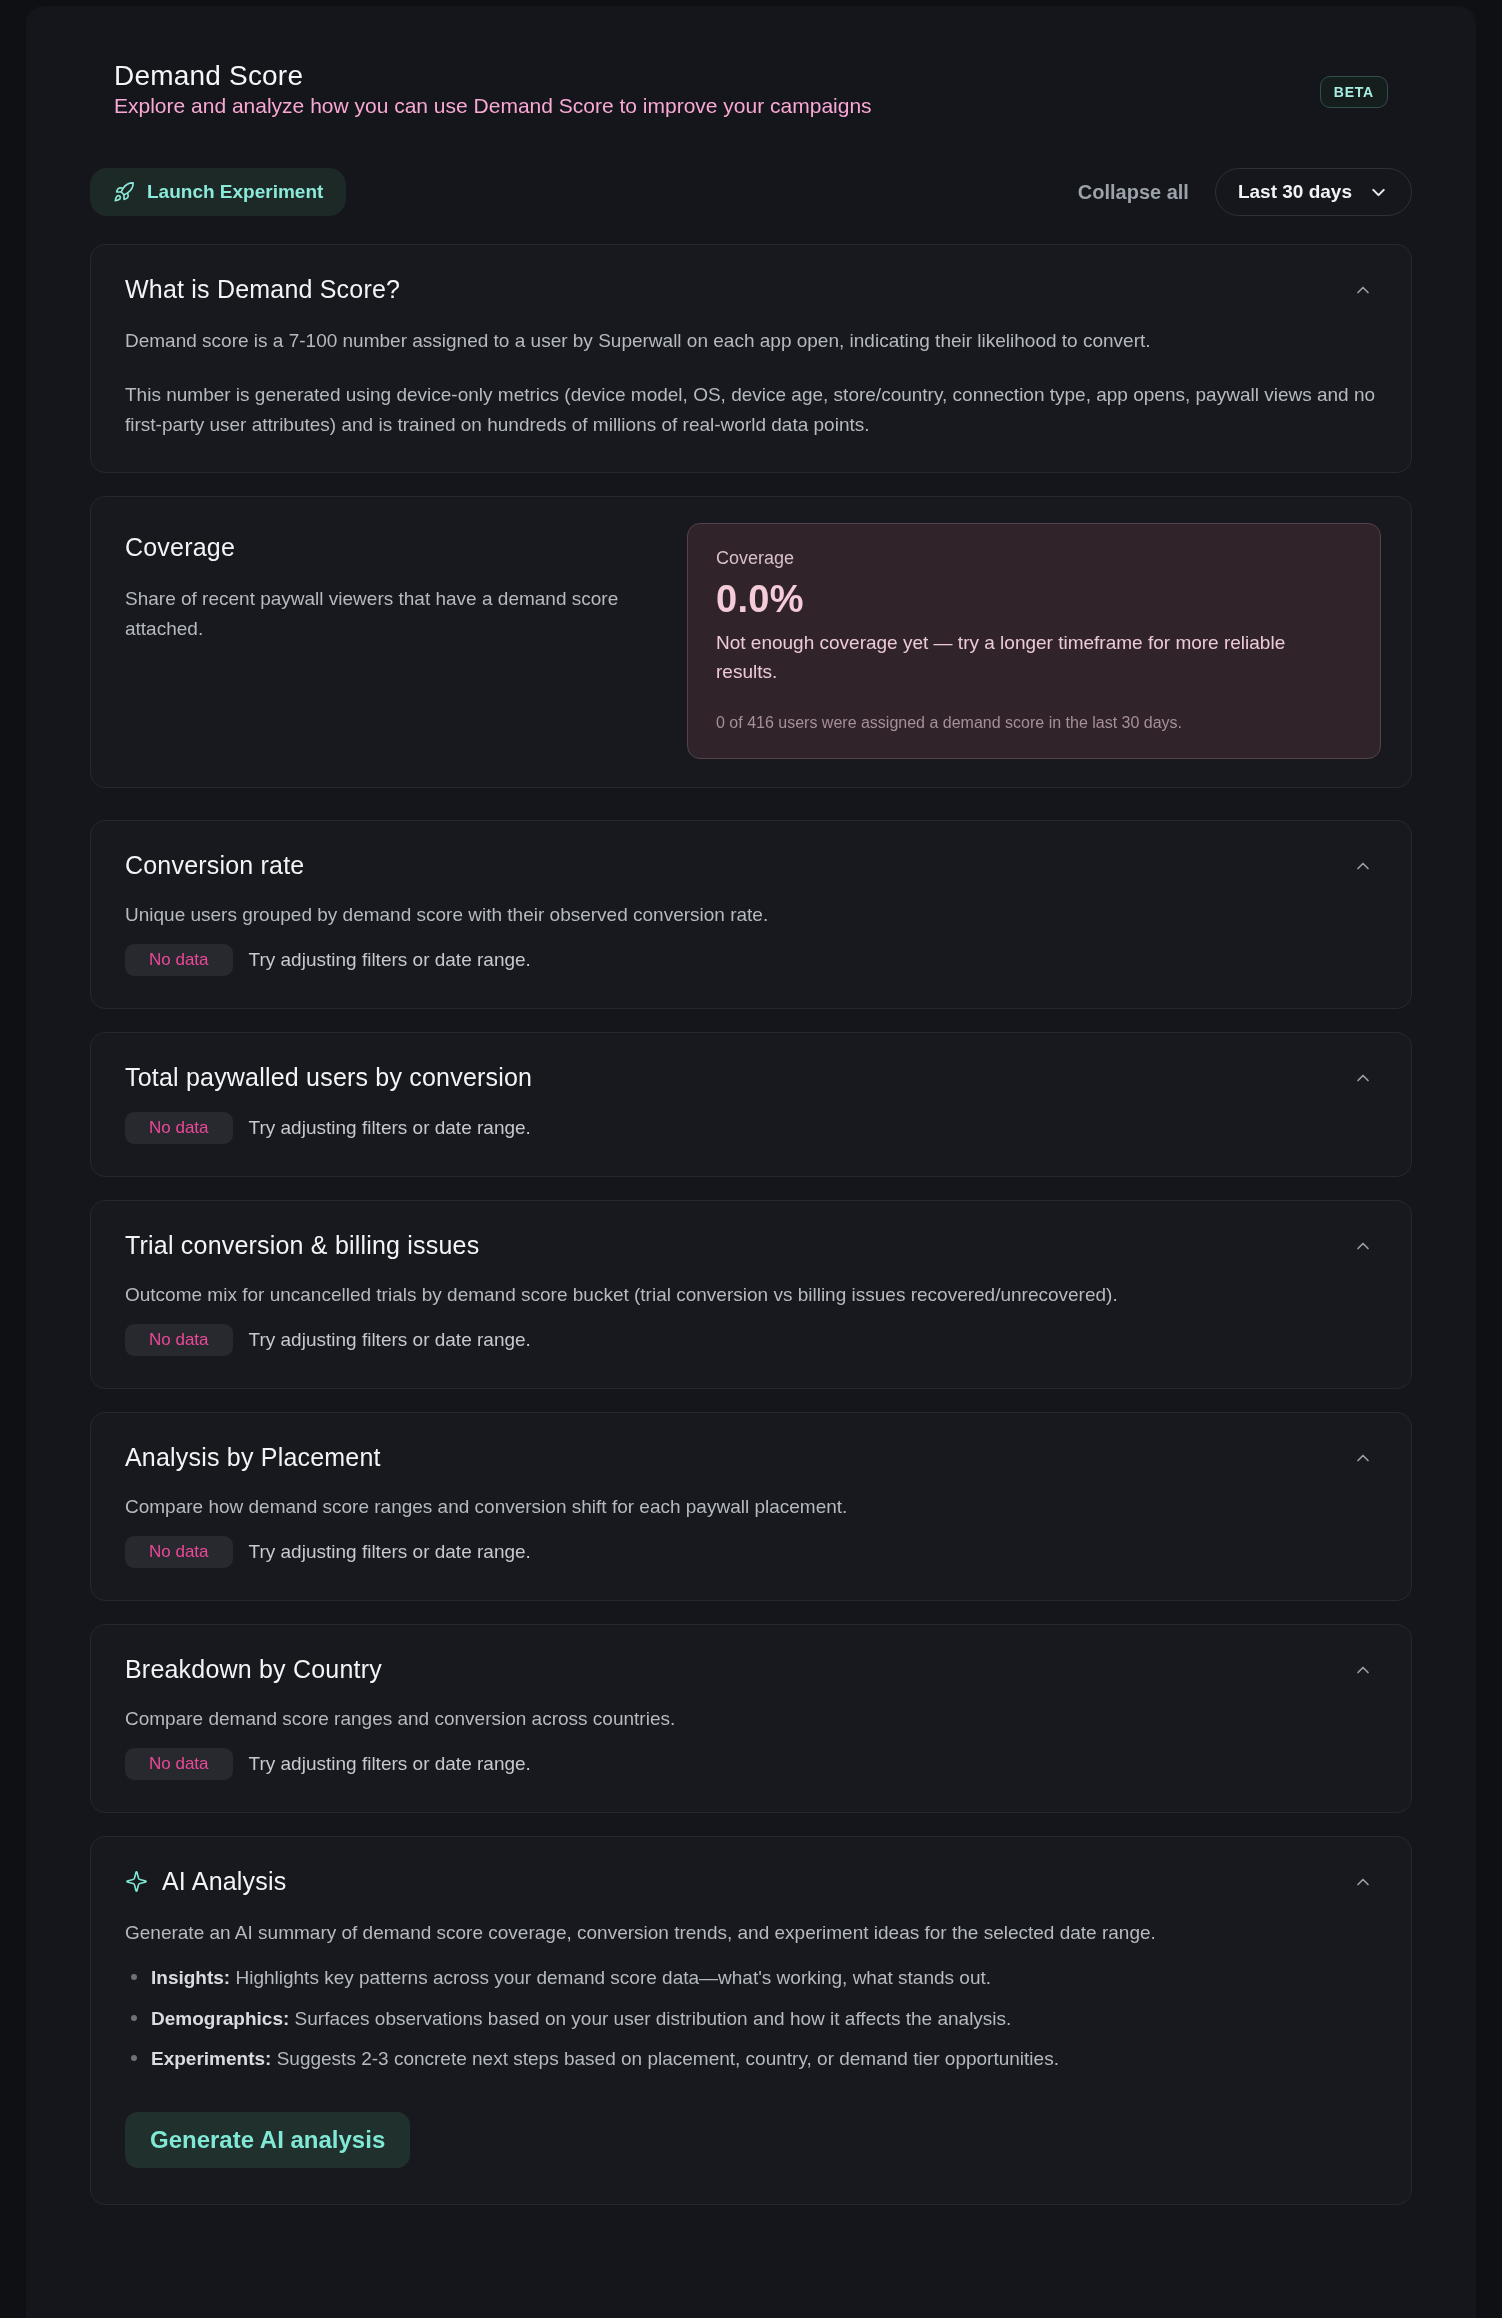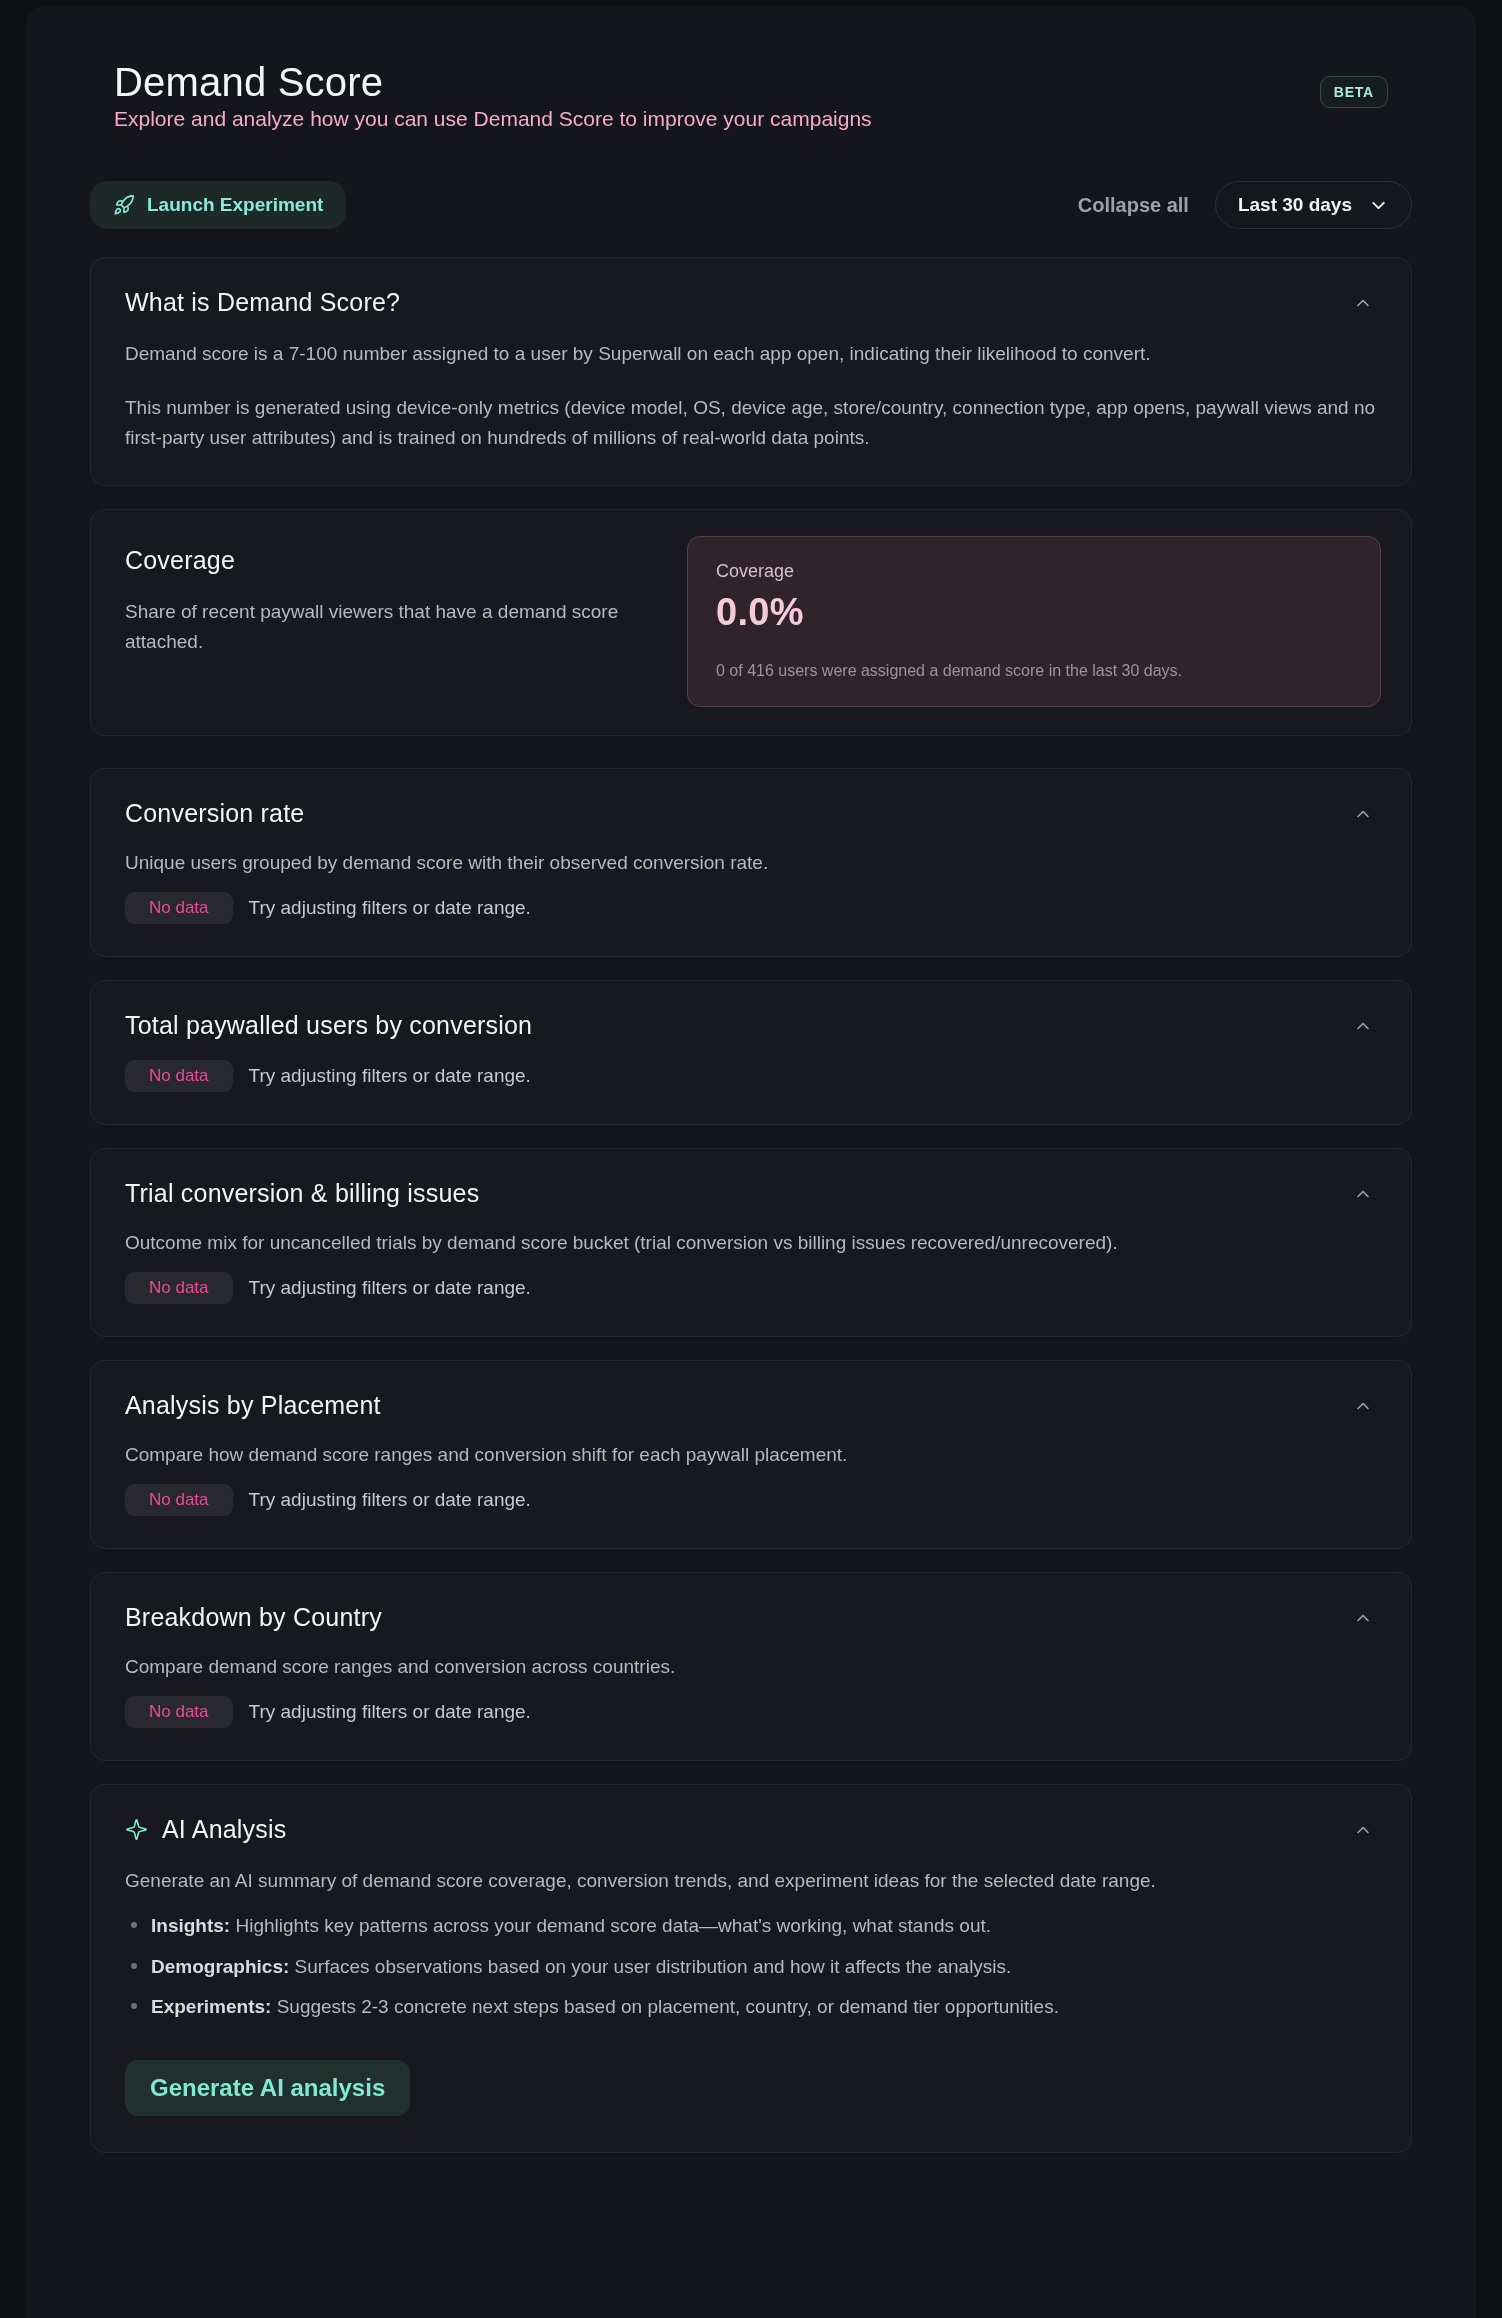--- a/index.html
+++ b/index.html
@@ -13,21 +13,21 @@
   }
   .container {
     margin:6px 26px 0;
     min-height:2312px;
     background:#14161b;
     border-radius:18px 18px 0 0;
     padding:54px 64px 120px;
   }
   
   .header-row { display:flex; justify-content:space-between; align-items:flex-start; padding:0 24px; }
-  h1.page-title { font-size:40px; font-weight:500; color:#f5f6f8; letter-spacing:.2px; }
+  h1.page-title { font-size:28px; font-weight:500; color:#f5f6f8; letter-spacing:.2px; }
   .subtitle { margin-top:2px; font-size:21px; color:#f9a8d4; font-weight:400; }
   .beta {
     margin-top:16px; display:inline-block;
     font-size:14px; font-weight:700; letter-spacing:.8px;
     color:#a7ede2; border:1px solid #2f4f4a; background:#151d1d;
     border-radius:10px; padding:7px 13px;
   }
   
   .toolbar { display:flex; justify-content:space-between; align-items:center; margin-top:50px; margin-bottom:28px; }
   .btn-launch {
@@ -159,20 +159,21 @@
   </section>
 
   <section class="card card-coverage">
     <div class="cov-left">
       <h2 class="card-title">Coverage</h2>
       <p class="body">Share of recent paywall viewers that have a demand score attached.</p>
     </div>
     <div class="cov-panel">
       <div class="cov-label">Coverage</div>
       <div class="cov-value">0.0%</div>
+      <div class="cov-msg">Not enough coverage yet — try a longer timeframe for more reliable results.</div>
       <div class="cov-foot">0 of 416 users were assigned a demand score in the last 30 days.</div>
     </div>
   </section>
 
   <section class="card empty-card">
     <div class="card-head">
       <h2 class="card-title">Conversion rate</h2>
       <button class="collapse-btn">
         <span style="line-height:0;">
           <svg viewBox="0 0 24 24" fill="none" stroke="currentColor" stroke-width="2" stroke-linecap="round" stroke-linejoin="round">

